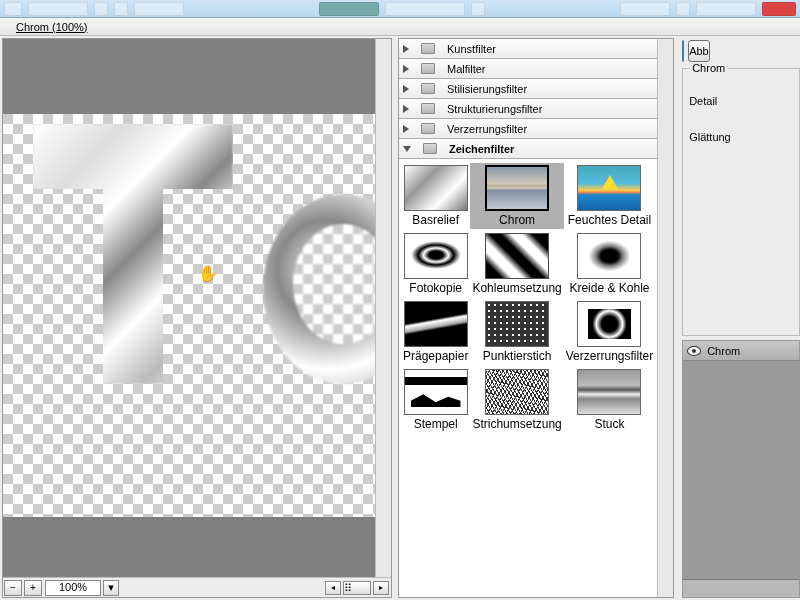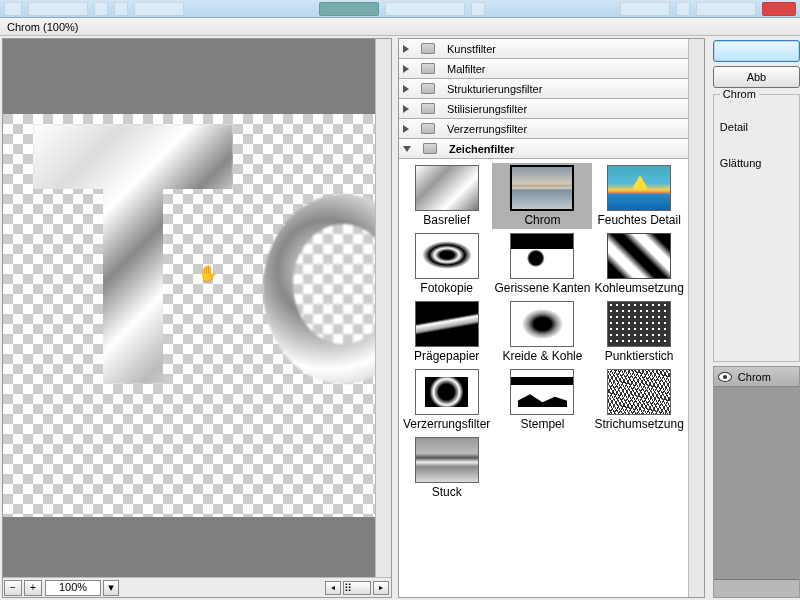--- a/index.html
+++ b/index.html
@@ -1,21 +1,21 @@
 <!DOCTYPE html>
 <html><head>
 <meta charset="utf-8">
 <style>
   * { box-sizing: border-box; margin: 0; padding: 0; font-family: Tahoma, Arial, sans-serif; font-size: 11px; }
   body { background: linear-gradient(#b8d8f0, #9cc8e8); overflow: hidden; width: 800px; height: 600px; position: relative; }
   .taskbar { height: 18px; background: linear-gradient(#d0e4f5, #b8d8f0); border-bottom: 1px solid #8ab; display: flex; align-items: center; padding: 0 4px; gap: 6px; }
   .taskbar-item { height: 14px; background: rgba(255,255,255,0.4); border: 1px solid rgba(0,0,0,0.1); border-radius: 2px; padding: 0 6px; font-size: 9px; color: #456; }
   
   .dialog { position: absolute; top: 18px; left: 0; right: 0; bottom: 0; background: #ececec; display: flex; flex-direction: column; }
-  .titlebar { height: 18px; background: linear-gradient(#f5f5f5, #e5e5e5); border-bottom: 1px solid #bbb; display: flex; align-items: center; padding: 0 7px; }
+  .titlebar { height: 18px; background: linear-gradient(#f5f5f5, #e5e5e5); border-bottom: 1px solid #bbb; display: flex; align-items: center; padding: 0 16px; text-decoration: underline; }
   .titlebar-text { font-size: 11px; }
   
   .main { flex: 1; display: flex; gap: 6px; padding: 2px 0 2px 2px; }
   
   .preview-col { flex: 0 0 390px; display: flex; flex-direction: column; border: 1px solid #999; background: #fff; }
   .preview-area { flex: 1; position: relative; overflow: hidden; background: #808080; }
   .preview-scroll-v { position: absolute; right: 0; top: 0; bottom: 0; width: 16px; background: #e8e8e8; border-left: 1px solid #bbb; }
   .gray-top { position: absolute; left: 0; right: 16px; top: 0; height: 75px; background: #808080; }
   .gray-bottom { position: absolute; left: 0; right: 16px; bottom: 0; height: 60px; background: #808080; }
   .canvas-wrap { position: absolute; left: 0; right: 16px; top: 75px; bottom: 60px; background: repeating-conic-gradient(#fff 0 25%, #ccc 0 50%) 0 0/20px 20px; overflow: hidden; }
@@ -70,21 +70,21 @@
   .t-raster { background:#fff; }
   .t-raster::after { content:""; position:absolute; inset:15%; background: radial-gradient(circle, #000 30%, #fff 50%, #000 65%); }
   .t-stempel { background: #fff; }
   .t-stempel::before { content:""; position:absolute; left:0; right:0; top:15%; height:20%; background:#000; }
   .t-stempel::after { content:""; position:absolute; left:10%; right:10%; bottom:15%; height:30%; background:#000; clip-path: polygon(0 50%, 25% 0, 50% 60%, 75% 20%, 100% 50%, 100% 100%, 0 100%);}
   .t-strich { background:#fff; }
   .t-strich::after { content:""; position:absolute; inset:0; background: repeating-linear-gradient(60deg, #000 0 1px, transparent 1px 3px), repeating-linear-gradient(-60deg, #000 0 1px, transparent 1px 4px); opacity:0.8; }
   .t-stuck { background: linear-gradient(180deg, #999 0%, #bbb 35%, #555 45%, #eee 55%, #888 65%, #ddd 100%); }
 
   .right-col { flex: 1; display: flex; flex-direction: column; gap: 4px; padding-left: 2px; }
-  .btn-row { display: flex; flex-direction: column; gap: 4px; padding: 2px 0; }
+  .btn-row { display: flex; gap: 4px; padding: 2px 0; }
   .btn { height: 22px; border: 1px solid #707070; border-radius: 3px; background: linear-gradient(#fdfdfd,#e0e0e0); display: flex; align-items: center; justify-content: center; cursor: pointer; }
   .btn.primary { border: 1px solid #3c7fb1; background: linear-gradient(#eaf6fd,#bee6fd); box-shadow: inset 0 0 0 1px #a7d9f5; }
   
   .settings-group { border: 1px solid #bbb; background: #ececec; padding: 8px 6px; flex: 0 0 auto; }
   .group-title { position: relative; top: -15px; background: #ececec; display: inline-block; padding: 0 3px; }
   .setting-row { display: flex; align-items: center; margin: 6px 0 24px 0; }
   .setting-label { flex: 1; }
   
   .layers-panel { border: 1px solid #999; background: #9a9a9a; flex: 1; margin-top: auto; display: flex; flex-direction: column; }
   .layer-row { height: 20px; background: linear-gradient(#c8c8c8,#b0b0b0); border-bottom: 1px solid #888; display: flex; align-items: center; padding: 0 4px; gap: 6px; }
@@ -153,26 +153,26 @@
             <span>Kunstfilter</span>
           </div>
           <div class="tree-row">
             <span class="tri right"></span>
             <span class="folder-icon"></span>
             <span>Malfilter</span>
           </div>
           <div class="tree-row">
             <span class="tri right"></span>
             <span class="folder-icon"></span>
+            <span>Stilisierungsfilter</span>
+          </div>
+          <div class="tree-row">
+            <span class="tri right"></span>
+            <span class="folder-icon"></span>
             <span>Strukturierungsfilter</span>
-          </div>
-          <div class="tree-row">
-            <span class="tri right"></span>
-            <span class="folder-icon"></span>
-            <span>Stilisierungsfilter</span>
           </div>
           <div class="tree-row">
             <span class="tri right"></span>
             <span class="folder-icon"></span>
             <span>Verzerrungsfilter</span>
           </div>
           <div class="tree-row expanded">
             <span class="tri down"></span>
             <span class="folder-icon"></span>
             <span>Zeichenfilter</span>
@@ -188,34 +188,30 @@
             </div>
             <div class="thumb-cell">
               <div class="thumb-img t-feucht"></div>
               <div class="thumb-label">Feuchtes Detail</div>
             </div>
             <div class="thumb-cell">
               <div class="thumb-img t-fotokopie"></div>
               <div class="thumb-label">Fotokopie</div>
             </div>
             <div class="thumb-cell">
-              <div class="thumb-img t-gerissen"></div>
-              <div class="thumb-label">Gerissene Kanten</div>
-            </div>
-            <div class="thumb-cell">
               <div class="thumb-img t-kohle"></div>
               <div class="thumb-label">Kohleumsetzung</div>
             </div>
             <div class="thumb-cell">
+              <div class="thumb-img t-kreide"></div>
+              <div class="thumb-label">Kreide &amp; Kohle</div>
+            </div>
+            <div class="thumb-cell">
               <div class="thumb-img t-praege"></div>
               <div class="thumb-label">Prägepapier</div>
-            </div>
-            <div class="thumb-cell">
-              <div class="thumb-img t-kreide"></div>
-              <div class="thumb-label">Kreide &amp; Kohle</div>
             </div>
             <div class="thumb-cell">
               <div class="thumb-img t-punktier"></div>
               <div class="thumb-label">Punktierstich</div>
             </div>
             <div class="thumb-cell">
               <div class="thumb-img t-raster"></div>
               <div class="thumb-label">Verzerrungsfilter</div>
             </div>
             <div class="thumb-cell">

